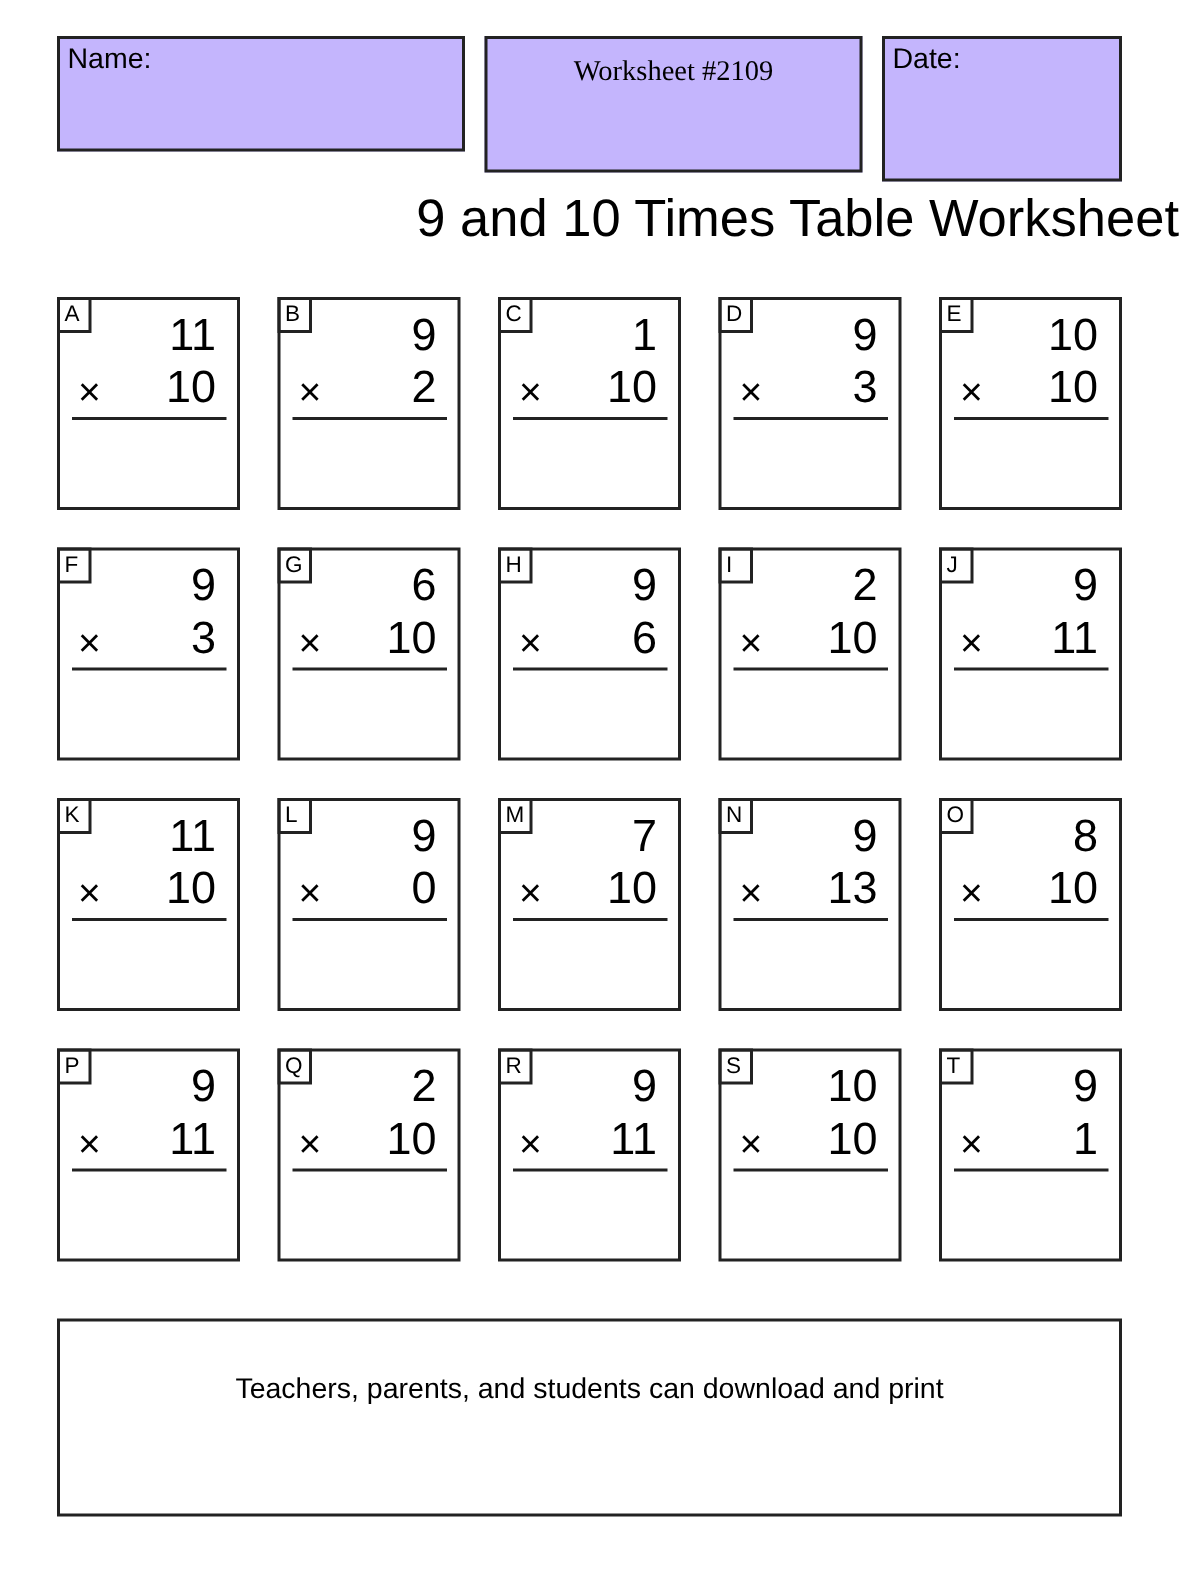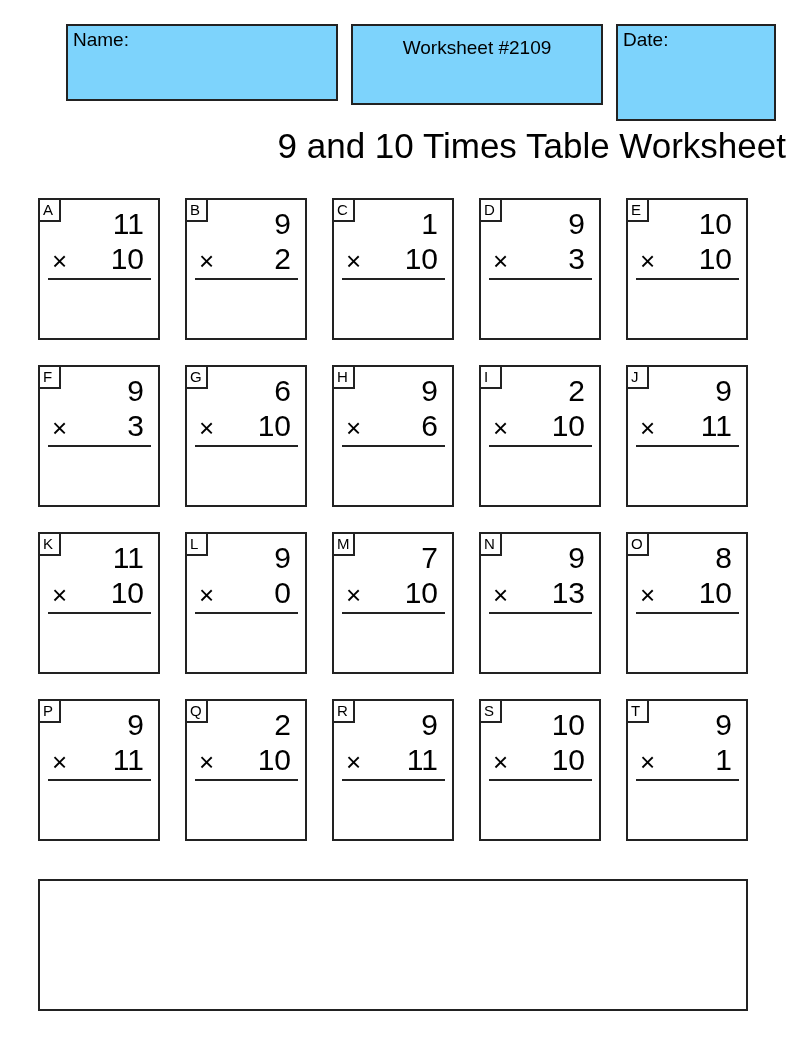--- a/index.html
+++ b/index.html
@@ -1,20 +1,20 @@
 <!DOCTYPE html>
 <html><head>
 <meta charset="utf-8">
 <style>
   * { box-sizing: border-box; margin: 0; padding: 0; }
   html, body { width: 786px; height: 1056px; background: #ffffff; overflow: hidden; }
   body { position: relative; font-family: "Liberation Sans", sans-serif; color: #000; }
-  .hbox { position: absolute; border: 2px solid #222; background: #7dd3fc; margin-left: 28px; }
+  .hbox { position: absolute; border: 2px solid #222; background: #c4b5fd; }
   .name-box { left: 38px; top: 24px; width: 272px; height: 77px; }
-  .ws-box { left: 323px; top: 24px; width: 252px; height: 81px; text-align: center; }
+  .ws-box { left: 323px; top: 24px; width: 252px; height: 91px; text-align: center; font-family: Liberation Serif, serif; }
   .date-box { left: 588px; top: 24px; width: 160px; height: 97px; }
   .hlabel { position: absolute; left: 5px; top: 3px; font-size: 19px; }
   .ws-line1 { position: absolute; left: 0; right: 0; top: 11px; font-size: 19px; }
   .ws-line2 { position: absolute; left: 0; right: 0; top: 41px; font-size: 19px; }
   .title { position: absolute; left: 0; width: 786px; top: 126px; text-align: right; font-size: 35px; }
   .prob { position: absolute; width: 122px; height: 142px; border: 2px solid #222; background: #fff; }
   .letter { position: absolute; left: -2px; top: -2px; width: 23px; height: 24px; border: 2px solid #222; font-size: 15px; line-height: 20px; padding-left: 3px; }
   .num1 { position: absolute; right: 14px; top: 6px; font-size: 30px; line-height: 36px; }
   .num2 { position: absolute; right: 14px; top: 41px; font-size: 30px; line-height: 36px; }
   .times { position: absolute; left: 12px; top: 46px; font-size: 26px; line-height: 30px; }
@@ -175,13 +175,14 @@
     <div class="prob" style="left: 626px; top: 699px;">
       <div class="letter">T</div>
       <div class="num1">9</div>
       <div class="times">×</div>
       <div class="num2">1</div>
       <div class="rule"></div>
     </div>
   </div>
 
 <div class="footer">
+  <div class="fl1">Teachers, parents, and students can download and print</div>
 </div>
 
 </body></html>

